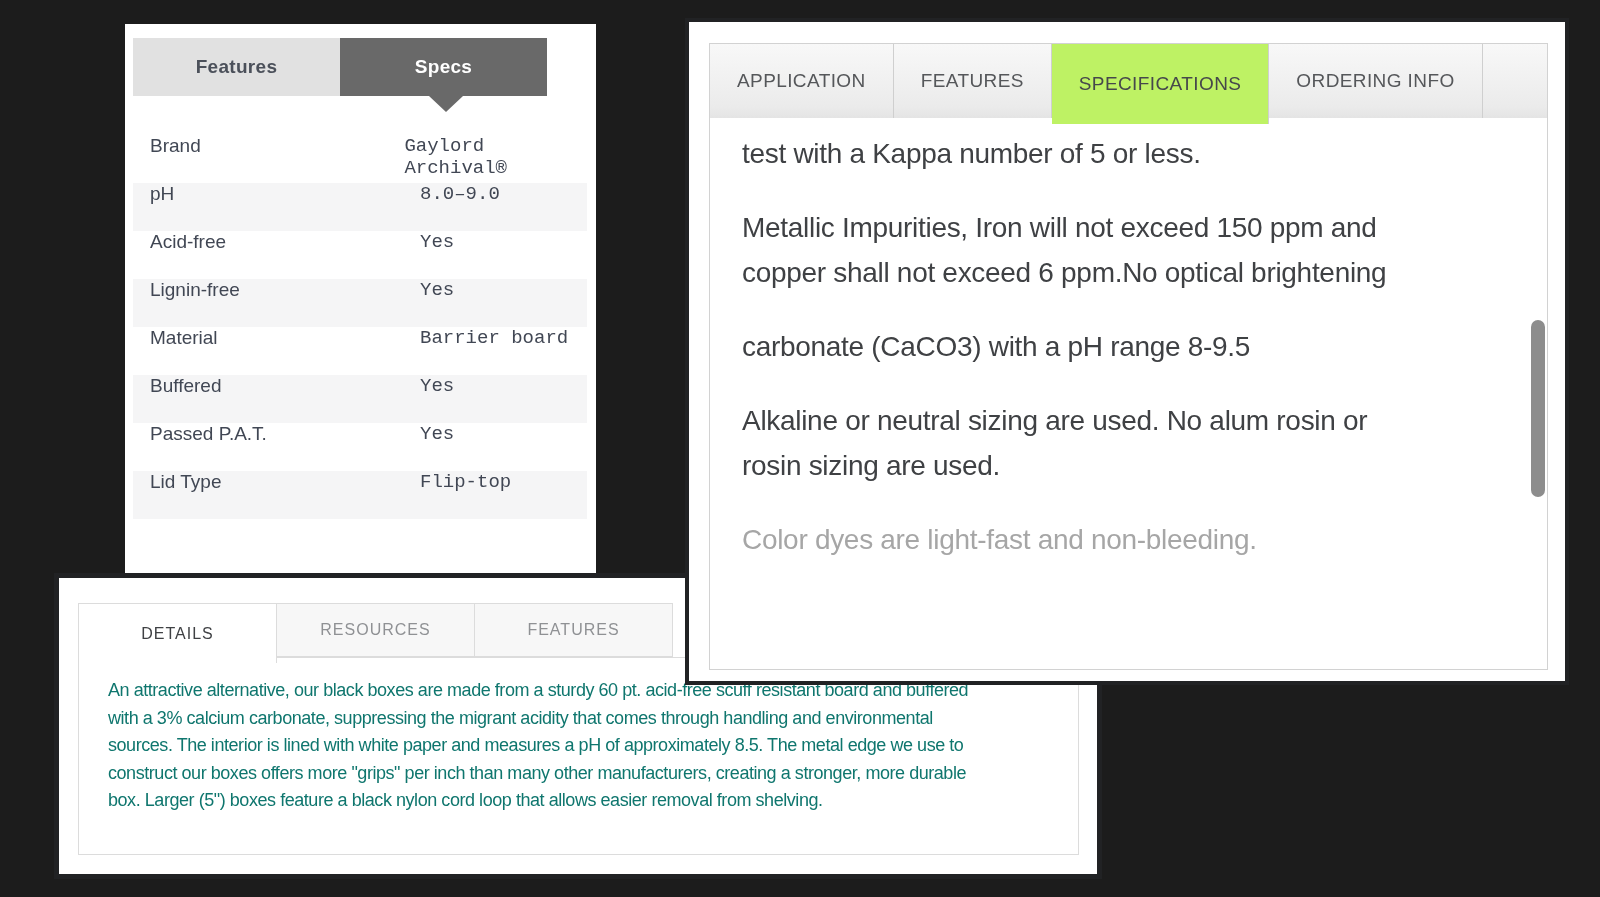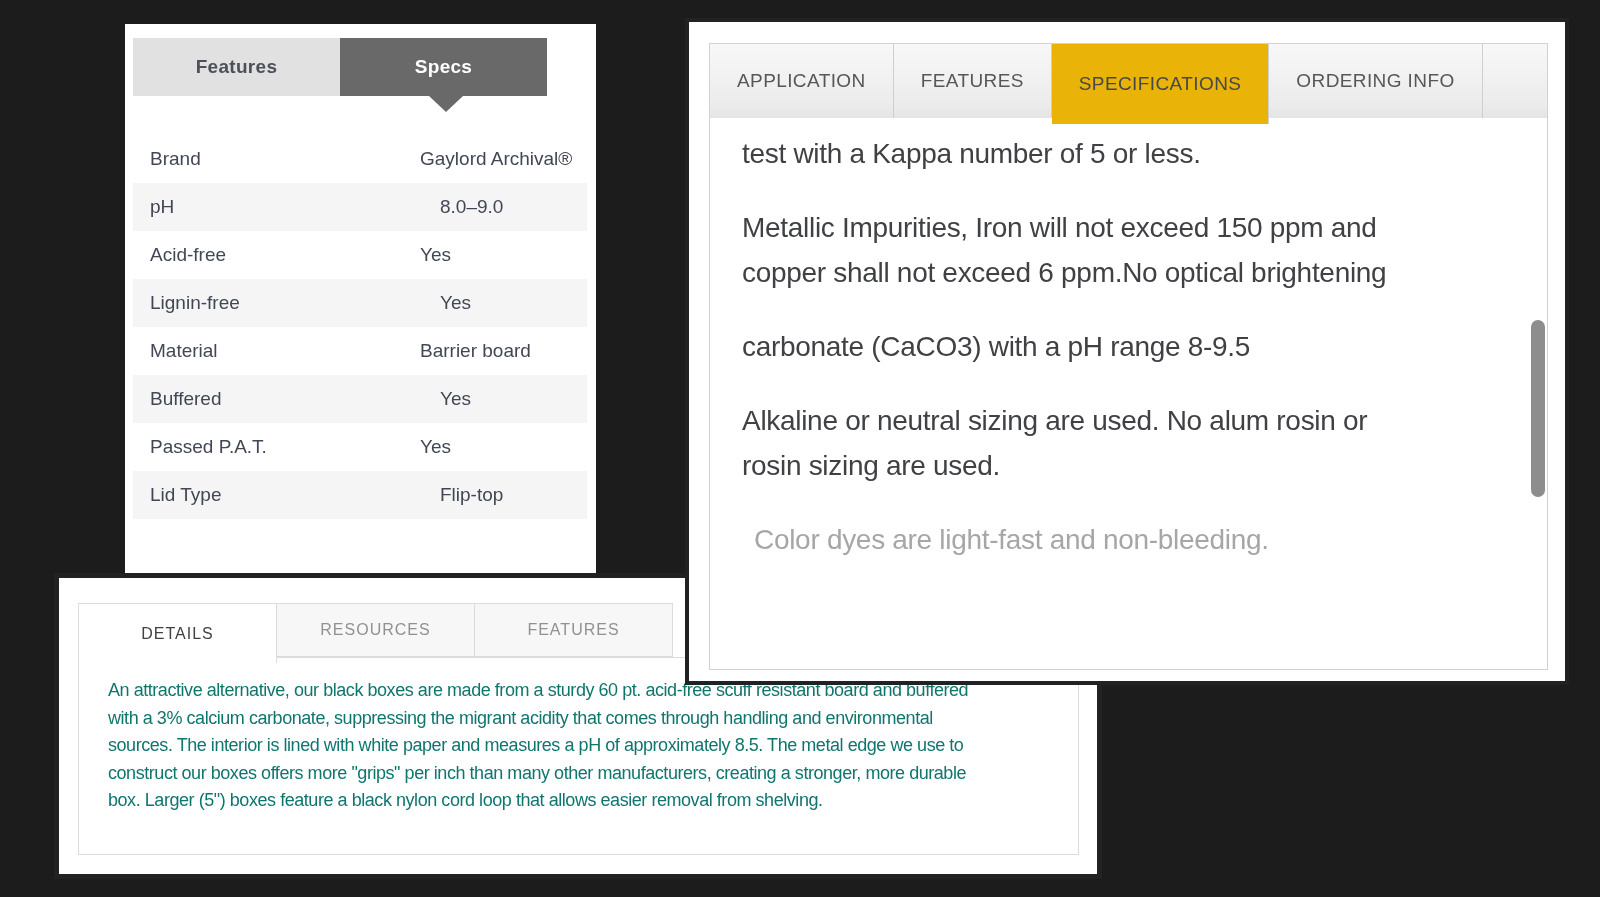--- a/index.html
+++ b/index.html
@@ -12,24 +12,24 @@
   #spec-card { left:125px; top:24px; width:471px; height:554px; z-index:1; }
   .p1-tabs { position:absolute; left:8px; top:14px; display:flex; }
   .p1-tab { width:207px; height:58px; display:flex; align-items:center; justify-content:center;
             font-size:19px; font-weight:bold; letter-spacing:0.3px; color:#4b505a;
             background:#e1e1e1; cursor:pointer; }
   .p1-tab.active { background:#696969; color:#ffffff; }
   .p1-pointer { position:absolute; left:304px; top:72px; width:0; height:0;
                 border-left:17px solid transparent; border-right:17px solid transparent;
                 border-top:16px solid #696969; }
   .p1-table { position:absolute; left:8px; top:111px; width:454px; }
-  .p1-row { height:48px; display:flex; align-items:center; }
-  .p1-row.alt { background:#f5f5f6;gap:20px; }
+  .p1-row { height:48px; display:flex; align-items:flex-start; }
+  .p1-row.alt { background:#f5f5f6; }
   .p1-label { margin-left:17px; width:270px; font-size:19px; font-weight:500; color:#414754; }
-  .p1-value { font-size:19px; font-weight:500; color:#414754; }
+  .p1-value { font-size:19px; font-weight:500; color:#414754;font-family:Liberation Mono, monospace; }
 
   
   #details-card { left:59px; top:578px; width:1038px; height:296px; z-index:2;
                   box-shadow:0 0 0 5px #212224; }
   .p3-tabs { position:absolute; left:19px; top:25px; display:flex; align-items:flex-start; }
   .p3-tab { width:199px; height:54px; display:flex; align-items:center; justify-content:center;
             font-size:16px; letter-spacing:1px; color:#8f9194; background:#f7f7f7;
             border:1px solid #dcdcdc; margin-right:-1px; cursor:pointer; }
   .p3-tab.active { background:#ffffff; color:#3f4144; height:60px; border-bottom:none;
                    position:relative; z-index:3; }
@@ -42,29 +42,29 @@
   
   #specs-card { left:689px; top:22px; width:876px; height:659px; z-index:3;
                 box-shadow:0 0 0 4px #212224; }
   .p2-inner { position:absolute; left:20px; top:21px; width:839px; height:627px;
               border:1px solid #d2d2d2; }
   .p2-tabs { display:flex; height:74px; border-bottom:1px solid #cfcfcf; align-items:flex-start; }
   .p2-tab { height:74px; padding:0 27px; display:flex; align-items:center;
             font-size:19px; letter-spacing:0.4px; color:#55575a;
             background:linear-gradient(#f8f8f8 0%, #ebebeb 85%, #e4e4e4 100%);
             border-right:1px solid #cfcfcf; cursor:pointer; white-space:nowrap; }
-  .p2-tab.active { background:#eab308; color:#46484b; height:80px; margin-bottom:-6px;
+  .p2-tab.active { background:#bef264; color:#46484b; height:80px; margin-bottom:-6px;
                    position:relative; z-index:2; }
   .p2-stub { flex:1; height:74px;
              background:linear-gradient(#f8f8f8 0%, #ebebeb 85%, #e4e4e4 100%); }
   .p2-text { position:absolute; left:32px; top:87px; }
   .p2-paragraph { margin-bottom:29px; }
   .p2-line { font-size:28px; letter-spacing:-0.3px; line-height:45px; color:#3f4144;
              white-space:nowrap; }
-  .p2-paragraph.faded .p2-line { color:#a6a6a6;margin-left:12px; }
+  .p2-paragraph.faded .p2-line { color:#a6a6a6; }
   .p2-scroll-thumb { position:absolute; left:842px; top:298px; width:14px; height:177px;
                      background:#8d8d8d; border-radius:7px; cursor:pointer; }
 </style>
 </head>
 <body>
 
 <section class="card" id="spec-card">
   <div class="p1-tabs">
       <div class="p1-tab">Features</div>
       <div class="p1-tab active">Specs</div>

